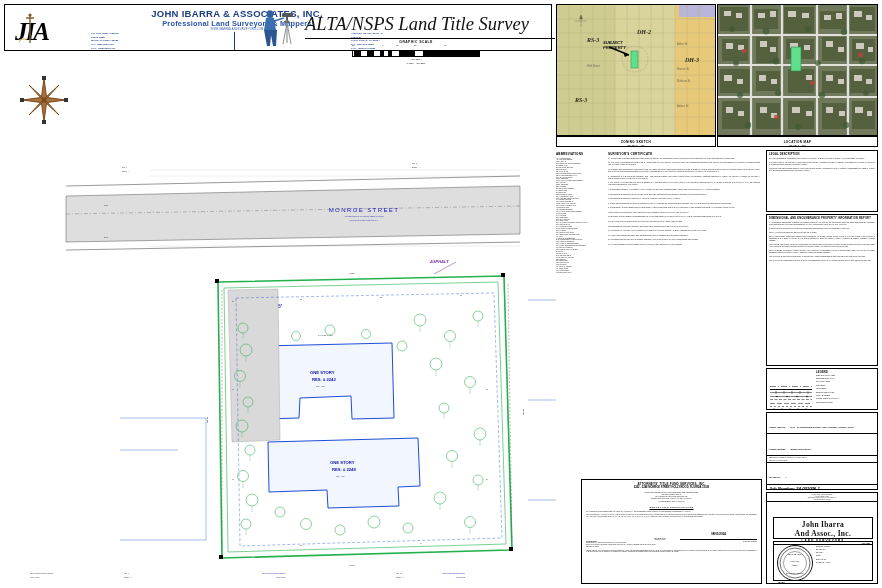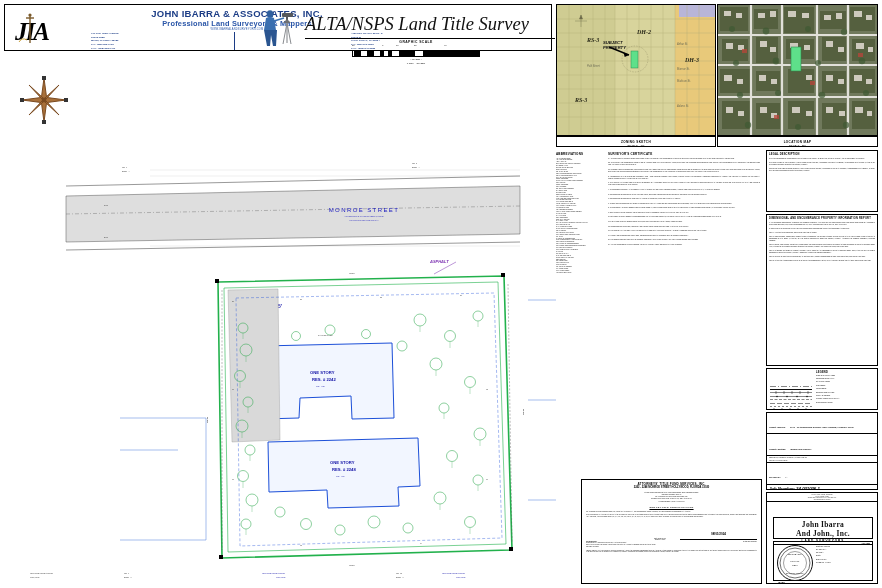--- a/index.html
+++ b/index.html
@@ -574,21 +574,21 @@
 
   <div class="box" id="firmsig">
     <div style="text-align:center;padding:1px 2px;border-bottom:.8px solid #000;">
       <div class="micro">777 N.W. 72nd AVENUE, SUITE3025</div>
       <div class="micro">MIAMI, FLORIDA 33126</div>
       <div class="micro">TELEPHONE: (305) 262-0400     FAX (305) 262-0401</div>
       <div class="micro">www.ibarralandsurveyors.com</div>
     </div>
     <div class="box" style="left:6px;top:24px;width:100px;height:22px;">
       <div class="oldeng" style="margin-top:1.5px">John Ibarra</div>
-      <div class="oldeng">And John., Inc.</div>
+      <div class="oldeng">And Assoc., Inc.</div>
       <div class="lsurv" style="margin-top:1px">LAND SURVEYORS</div>
     </div>
     <div class="box" style="left:6px;top:48px;width:100px;height:40px;">
       <div style="font-size:1.7px;text-align:right;padding-right:2px;font-weight:bold;">L.B.# 7806</div>
       <div style="display:flex;padding:1px 3px;">
         <div style="width:34px;height:34px;border-radius:50%;border:.8px solid #111;
                     display:flex;align-items:center;justify-content:center;flex:0 0 34px;">
           <svg width="32" height="32" viewBox="0 0 32 32">
             <circle cx="16" cy="16" r="15" fill="none" stroke="#111" stroke-width=".6"></circle>
             <circle cx="16" cy="16" r="11.5" fill="none" stroke="#111" stroke-width=".4"></circle>

